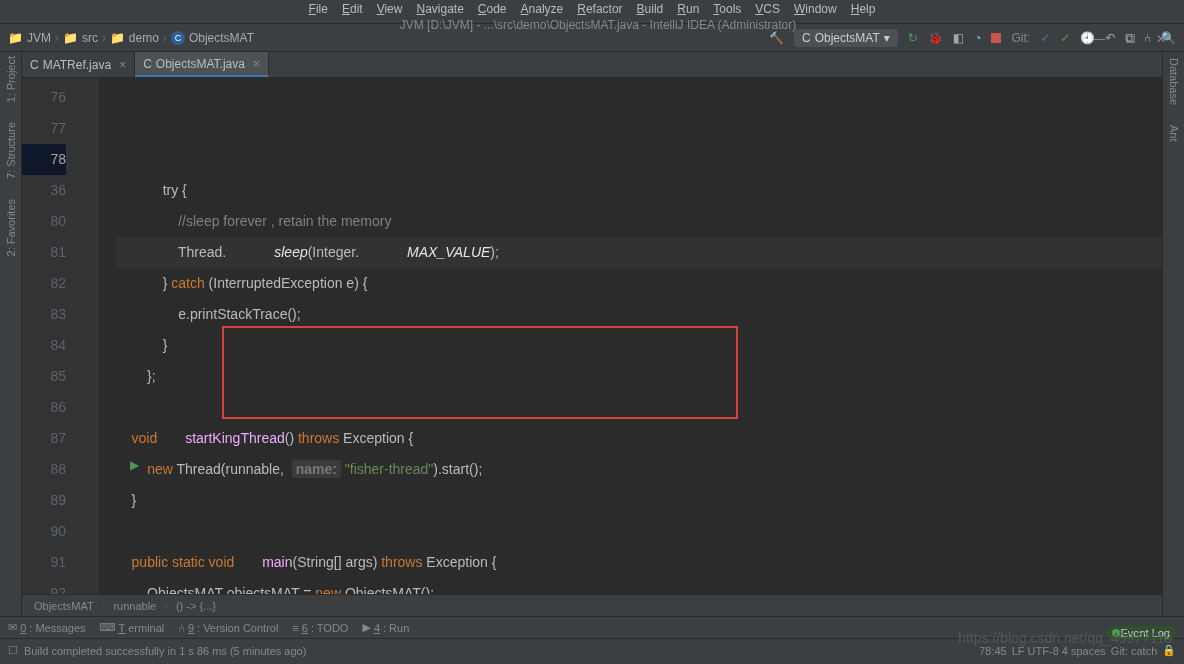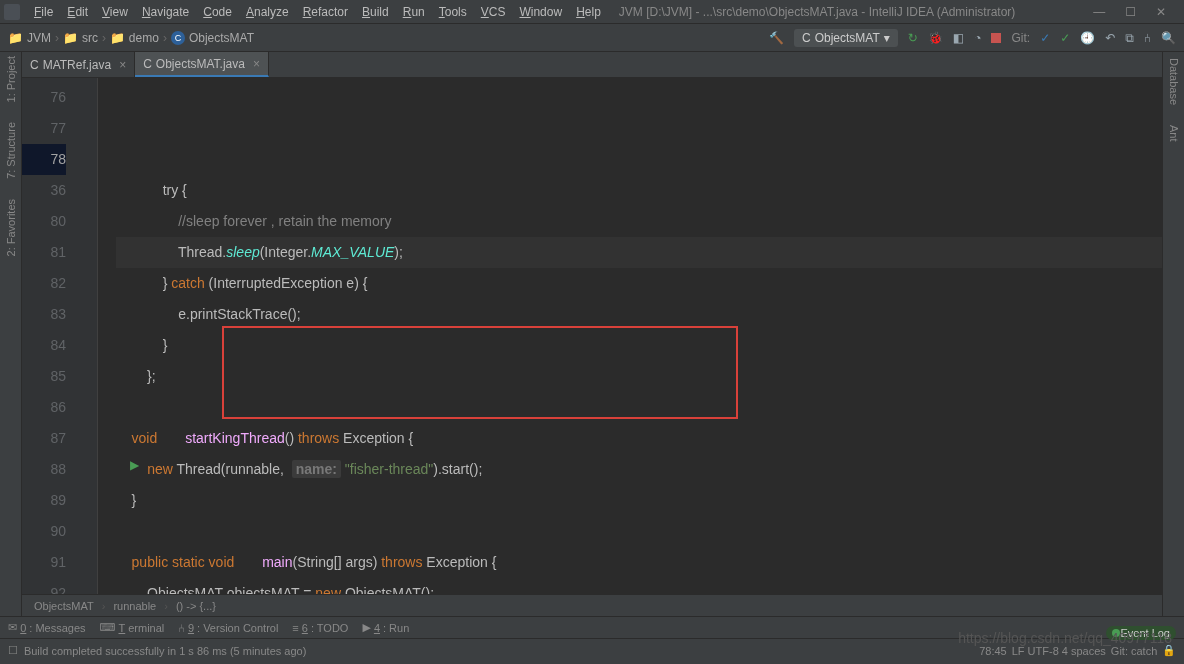--- a/index.html
+++ b/index.html
@@ -1,17 +1,17 @@
 <!DOCTYPE html>
 <html><head>
 <meta charset="utf-8">
 <style>
 * { margin: 0; padding: 0; box-sizing: border-box; font-family: "Segoe UI", Arial, sans-serif; }
 body { background: #3c3f41; color: #bbb; font-size: 12px; width: 1184px; height: 664px; overflow: hidden; position: relative; }
-.titlebar { height: 24px; background: #3c3f41; display: flex; align-items: center; padding: 0 4px; border-bottom: 1px solid #2b2b2b; }
+.titlebar { height: 24px; background: #3c3f41; display: flex; align-items: center; padding: 0 4px; border-bottom: 1px solid #2b2b2b; flex-direction: column; }
 .titlebar .logo { width: 16px; height: 16px; background: #4a4f55; margin-right: 8px; border-radius: 2px; }
 .menubar { display: flex; gap: 2px; }
 .menu-item { padding: 2px 6px; color: #bbb; cursor: default; }
 .menu-item .u { text-decoration: underline; }
 .title-text { margin-left: 12px; color: #888; }
 .window-controls { margin-left: auto; display: flex; gap: 20px; padding-right: 14px; color: #888; }
 .window-controls span { cursor: default; }
 .nav-row { height: 28px; display: flex; align-items: center; padding: 0 8px; background: #3c3f41; border-bottom: 1px solid #2b2b2b; }
 .crumb { display: flex; align-items: center; gap: 4px; color: #aaa; margin-right: 4px; }
 .crumb .folder { color: #5b8bb8; }
@@ -32,21 +32,21 @@
 .linenums { width: 52px; background: #313335; color: #606366; text-align: right; padding: 4px 8px 4px 0; line-height: 31px; }
 .linenums .num { height: 31px; }
 .linenums .hl { background: #0f172a; color: #a3a3a3; }
 .foldgutter { width: 24px; background: #313335; border-right: 1px solid #404040; position: relative; }
 .code { flex: 1; padding: 4px 0 4px 18px; position: relative; line-height: 31px; white-space: pre; }
 .line { height: 31px; }
 .line.hl { background: #323232; }
 .kw { color: #cc7832; }
 .str { color: #6a8759; }
 .com { color: #808080; }
-.itl { font-style: italic; color: #5eead4; }
+.itl { font-style: italic; color: #e5e5e5; margin-left: 48px; }
 .mth { color: #f0abfc; margin-left: 24px; }
 .hint { background: #3b3b3b; padding: 1px 4px; color: #787878; border-radius: 2px; font-weight: bold; }
 .redbox { position: absolute; border: 2px solid #d9413a; left: 124px; top: 248px; width: 516px; height: 93px; pointer-events: none; }
 .right-gutter { width: 22px; background: #3c3f41; border-left: 1px solid #2b2b2b; display: flex; flex-direction: column; align-items: center; padding-top: 6px; gap: 20px; }
 .right-gutter .vtext { writing-mode: vertical-rl; color: #888; font-size: 11px; cursor: default; }
 .breadcrumb-bar { height: 22px; background: #3c3f41; border-top: 1px solid #2b2b2b; display: flex; align-items: center; padding: 0 12px; color: #888; font-size: 11px; gap: 8px; }
 .toolwindows { height: 22px; background: #3c3f41; border-top: 1px solid #2b2b2b; display: flex; align-items: center; padding: 0 8px; gap: 14px; color: #888; font-size: 11px; }
 .toolwindows .tw { display: flex; align-items: center; gap: 3px; cursor: default; }
 .statusbar { height: 24px; background: #3c3f41; border-top: 1px solid #2b2b2b; display: flex; align-items: center; padding: 0 8px; color: #888; font-size: 11px; }
 .statusbar .right { margin-left: auto; display: flex; gap: 5px; align-items: flex-end; }

